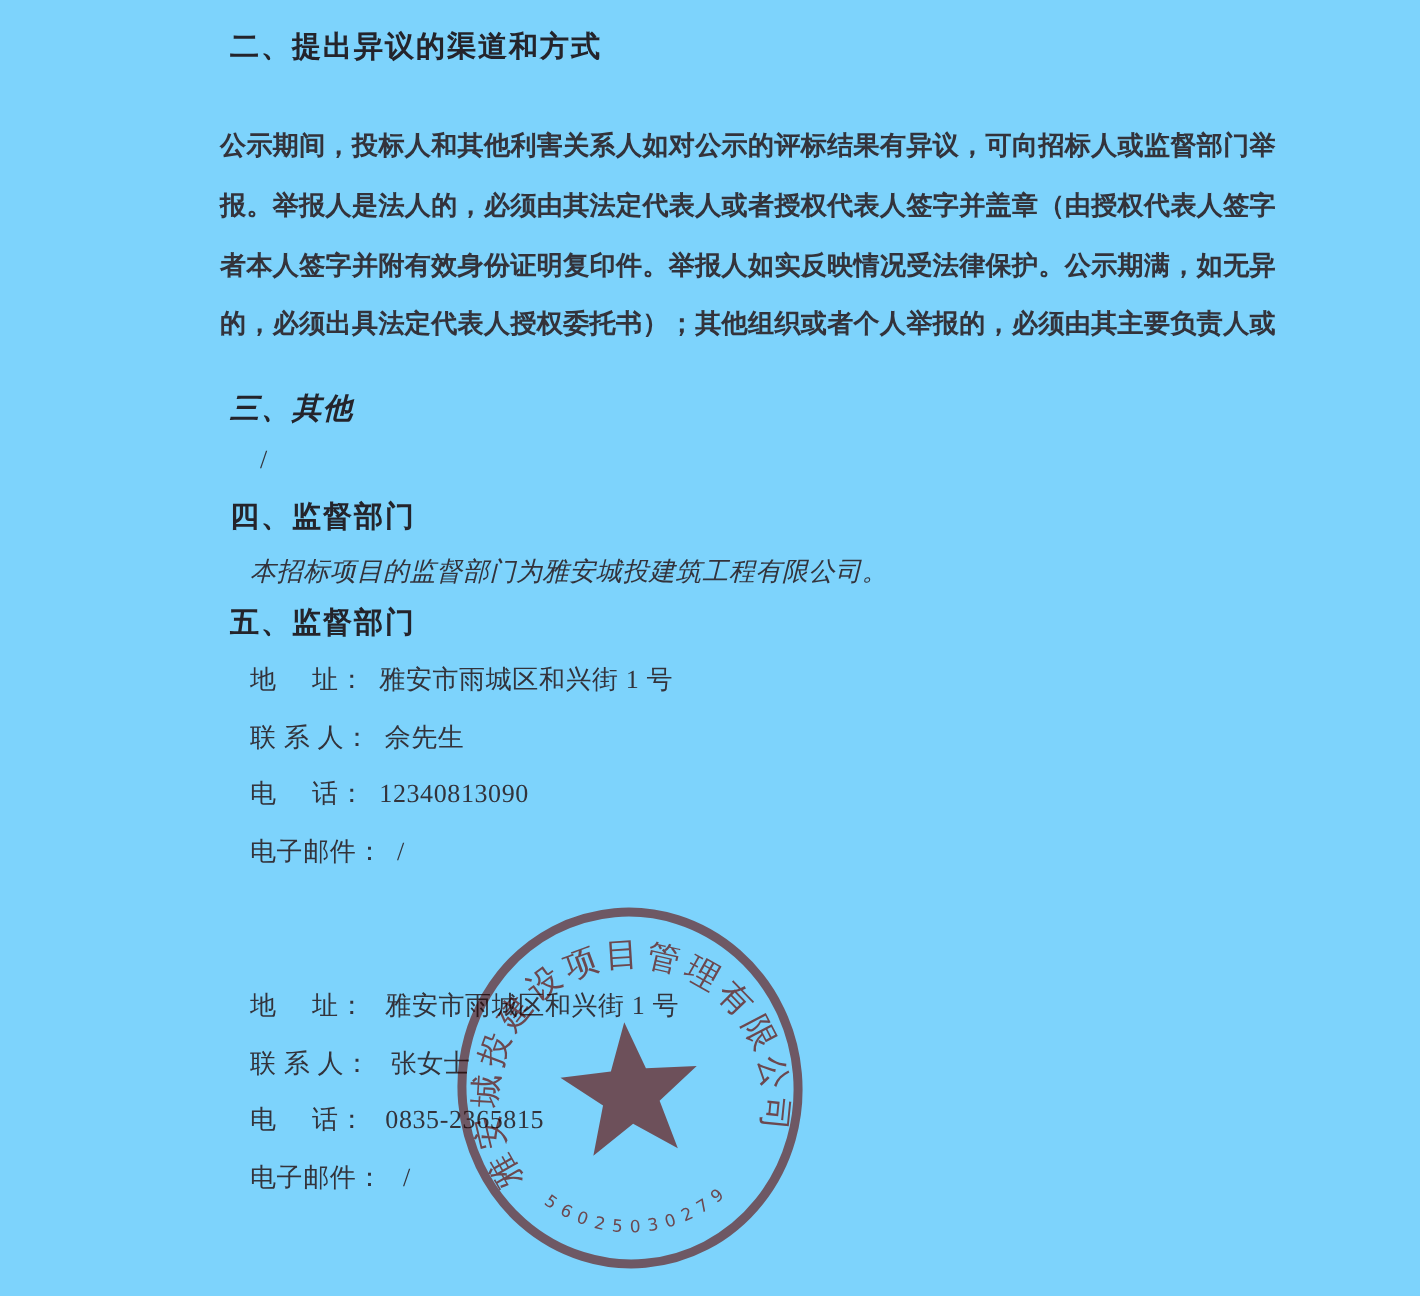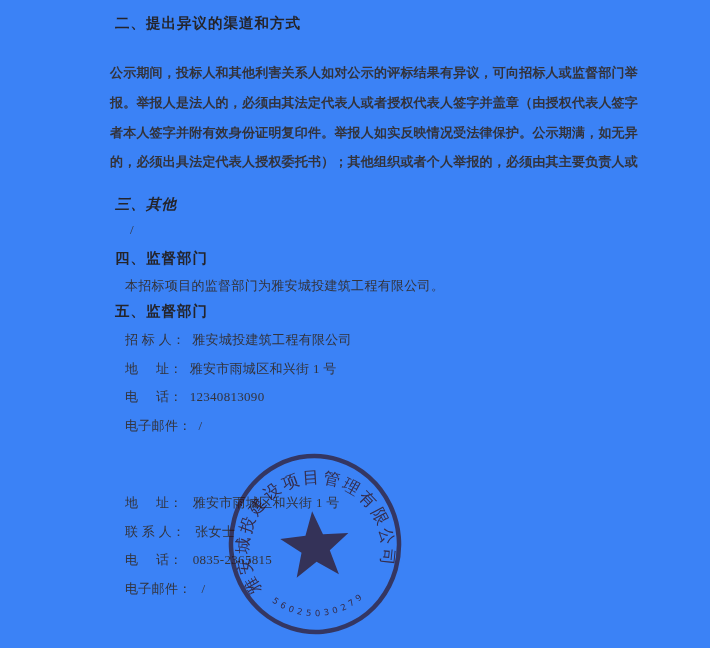--- a/index.html
+++ b/index.html
@@ -1,19 +1,19 @@
 <!DOCTYPE html>
 <html><head>
 <meta charset="utf-8">
 <style>
   html,body{margin:0;padding:0;}
   .page{
     position:relative;
     width:710px;height:648px;
-    background:#3b82f6;
+    background:#7dd3fc;
     overflow:hidden;
     font-family:"Liberation Serif","DejaVu Serif",serif;
     color:#33333b;
   }
   .heading{
     position:absolute;left:115px;
     font-size:14.5px;font-weight:bold;color:#24242b;
     letter-spacing:1px;white-space:pre;
   }
   .para{
@@ -21,21 +21,21 @@
     font-size:13px;line-height:29.8px;
     letter-spacing:0.2px;
   }
   .para div{white-space:pre;font-weight:bold;}
   .slash{
     position:absolute;left:130px;top:222px;
     font-size:13px;
   }
   .body-line{
     position:absolute;left:125px;
-    font-size:13px;letter-spacing:0.3px;white-space:pre;
+    font-size:13px;letter-spacing:0.3px;white-space:pre;font-style:italic;
   }
   .contact{
     position:absolute;left:125px;
     font-size:13px;
   }
   .contact .row{
     height:28.6px;white-space:pre;
     letter-spacing:0.3px;
   }
   .contact .value{margin-left:7px;}
@@ -64,22 +64,22 @@
 
   <div class="slash">/</div>
 
   <div class="heading" style="top:249px;">四、监督部门</div>
 
   <div class="body-line" style="top:277px;">本招标项目的监督部门为雅安城投建筑工程有限公司。</div>
 
   <div class="heading" style="top:302px;">五、监督部门</div>
 
   <div class="contact contact--tenderer" style="top:331px;">
-    <div class="row"><span class="label">招 标 人：</span><span class="value">雅安城投建筑工程有限公司</span></div>
     <div class="row"><span class="label">地     址：</span><span class="value">雅安市雨城区和兴街 1 号</span></div>
+    <div class="row"><span class="label">联 系 人：</span><span class="value">佘先生</span></div>
     <div class="row"><span class="label">电     话：</span><span class="value">12340813090</span></div>
     <div class="row"><span class="label">电子邮件：</span><span class="value">/</span></div>
   </div>
 
   <div class="contact contact--agency" style="top:494px;">
     <div class="row"><span class="label">地     址：</span><span class="value">雅安市雨城区和兴街 1 号</span></div>
     <div class="row"><span class="label">联 系 人：</span><span class="value">张女士</span></div>
     <div class="row"><span class="label">电     话：</span><span class="value">0835-2365815</span></div>
     <div class="row"><span class="label">电子邮件：</span><span class="value">/</span></div>
   </div>

